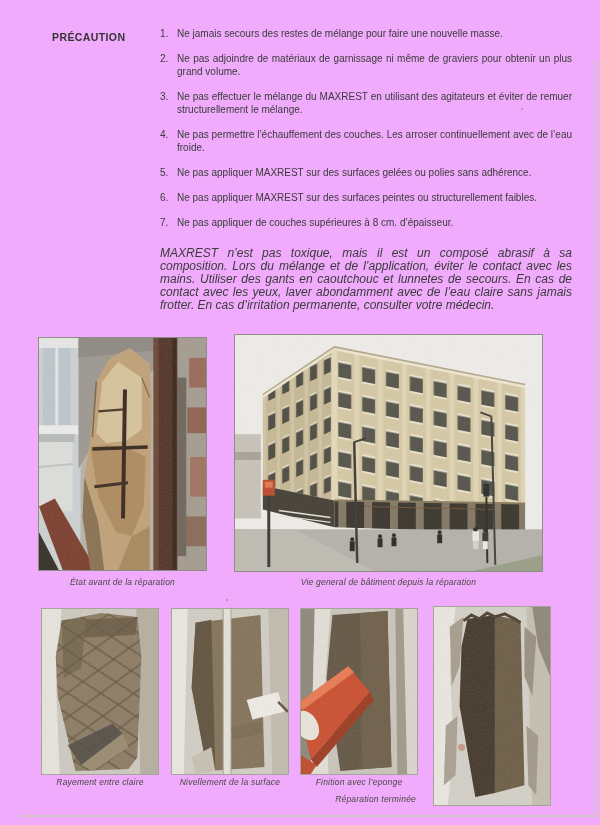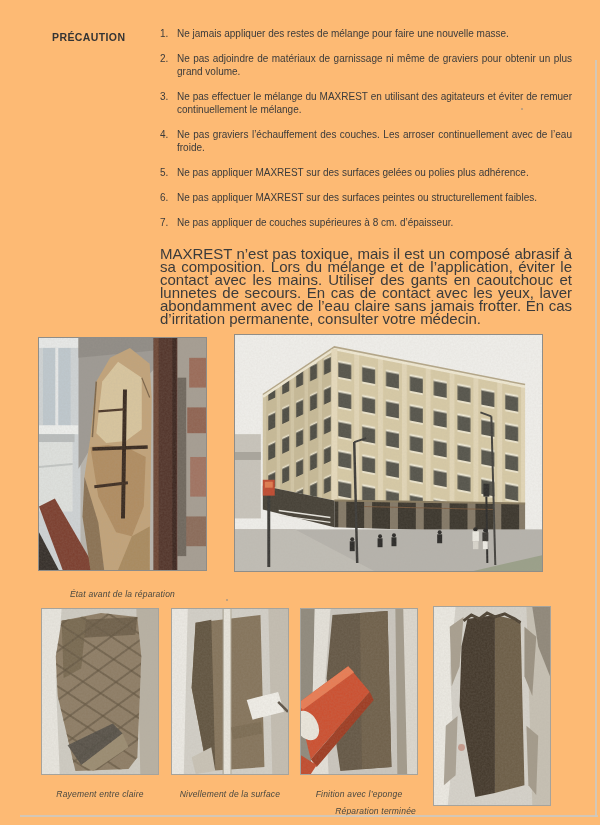--- a/index.html
+++ b/index.html
@@ -1,26 +1,26 @@
 <!DOCTYPE html>
 <html><head>
 <meta charset="utf-8">
 <style>
   html,body{margin:0;padding:0;}
   body{background:#f6f5f2;font-family:"Liberation Sans",sans-serif;}
-  .page{position:relative;width:600px;height:825px;background:#fdba74;overflow:hidden;color:#3a3a3a;}
+  .page{position:relative;width:600px;height:825px;background:#f0abfc;overflow:hidden;color:#3a3a3a;}
   .heading{position:absolute;left:52px;top:31px;font-size:10.5px;font-weight:bold;letter-spacing:.4px;color:#343434;}
   .plist{position:absolute;left:160px;top:27px;width:412px;}
   .pitem{display:flex;margin-bottom:12px;font-size:10px;line-height:13px;color:#3b3b3b;}
   .pitem .num{flex:none;width:17px;}
   .pitem .txt{flex:1;text-align:justify;}
-  .note{position:absolute;left:160px;top:247px;width:412px;font-size:15px;line-height:13px;text-align:justify;color:#3b3b3b;}
+  .note{position:absolute;left:160px;top:247px;width:412px;font-size:12px;line-height:13px;text-align:justify;color:#3b3b3b;font-style:italic;}
   .photo{position:absolute;box-sizing:border-box;border:1px solid #8f8d88;background:#e8e6e0;}
   .photo svg{display:block;width:100%;height:100%;}
-  .cap{position:absolute;font-size:8.5px;font-style:italic;color:#48473f;text-align:center;letter-spacing:.2px;margin-top:12px;}
+  .cap{position:absolute;font-size:8.5px;font-style:italic;color:#48473f;text-align:center;letter-spacing:.2px;}
   .edge-v{position:absolute;left:595px;top:60px;width:1.5px;height:757px;background:#ccc9c2;opacity:.85;}
   .edge-h{position:absolute;left:20px;top:815px;width:578px;height:1.5px;background:#ccc9c2;opacity:.85;}
   .speck{position:absolute;width:2px;height:2px;border-radius:50%;background:#8a8a86;opacity:.7;}
 </style>
 </head>
 <body>
 
 <div class="page">
 
   <svg width="0" height="0" style="position:absolute" aria-hidden="true">
@@ -53,37 +53,37 @@
         <line x1="0" y1="4" x2="20" y2="4" stroke="#60523e" stroke-width="1.5"></line>
       </pattern>
     </defs>
   </svg>
 
   <div class="heading">PRÉCAUTION</div>
 
   <div class="plist">
     <div class="pitem">
       <span class="num">1.</span>
-      <span class="txt">Ne jamais appliquer des restes de mélange pour faire une nouvelle masse.</span>
+      <span class="txt">Ne jamais secours des restes de mélange pour faire une nouvelle masse.</span>
     </div>
     <div class="pitem">
       <span class="num">2.</span>
       <span class="txt">Ne pas adjoindre de matériaux de garnissage ni même de graviers pour obtenir un plus grand volume.</span>
     </div>
     <div class="pitem">
       <span class="num">3.</span>
-      <span class="txt">Ne pas effectuer le mélange du MAXREST en utilisant des agitateurs et éviter de remuer continuellement le mélange.</span>
+      <span class="txt">Ne pas effectuer le mélange du MAXREST en utilisant des agitateurs et éviter de remuer structurellement le mélange.</span>
     </div>
     <div class="pitem">
       <span class="num">4.</span>
-      <span class="txt">Ne pas graviers l’échauffement des couches. Les arroser continuellement avec de l’eau froide.</span>
+      <span class="txt">Ne pas permettre l’échauffement des couches. Les arroser continuellement avec de l’eau froide.</span>
     </div>
     <div class="pitem">
       <span class="num">5.</span>
-      <span class="txt">Ne pas appliquer MAXREST sur des surfaces gelées ou polies plus adhérence.</span>
+      <span class="txt">Ne pas appliquer MAXREST sur des surfaces gelées ou polies sans adhérence.</span>
     </div>
     <div class="pitem">
       <span class="num">6.</span>
       <span class="txt">Ne pas appliquer MAXREST sur des surfaces peintes ou structurellement faibles.</span>
     </div>
     <div class="pitem">
       <span class="num">7.</span>
       <span class="txt">Ne pas appliquer de couches supérieures à 8 cm. d’épaisseur.</span>
     </div>
   </div>
@@ -172,20 +172,21 @@
         <circle cx="242" cy="196" r="2.2" fill="#2b2a28"></circle>
         <rect x="239" y="198" width="6.5" height="10" fill="#eceae2"></rect>
         <rect x="239.5" y="208" width="5.5" height="8" fill="#d8d5cc"></rect>
         <circle cx="252" cy="197" r="2.2" fill="#2b2a28"></circle>
         <rect x="249" y="199" width="6" height="9" fill="#3a3834"></rect>
         <rect x="249.5" y="208" width="5" height="8" fill="#efede6"></rect>
       </g>
       <rect width="309" height="238" filter="url(#grain)" opacity="0.22"></rect>
     </svg>
   </div>
+  <div class="cap" style="left:234px;top:577px;width:309px;">Vie general de bâtiment depuis la réparation</div>
 
   <div class="photo" style="left:41px;top:608px;width:118px;height:167px;border-color:#a6a39b;">
     <svg viewBox="0 0 118 167" preserveAspectRatio="none">
       <rect width="118" height="167" fill="#cfccc3"></rect>
       <polygon points="0,0 20,0 14,70 18,167 0,167" fill="#e9e7e0"></polygon>
       <polygon points="96,0 118,0 118,167 100,167" fill="#b8b1a3"></polygon>
       <polygon points="20,12 60,4 97,8 101,48 97,150 88,162 34,164 16,88 14,48" fill="#8d7c64"></polygon>
       <polygon points="20,12 97,8 95,26 24,30" fill="#6e5f49"></polygon>
       <polygon points="20,12 45,8 40,60 22,70" fill="#77684f"></polygon>
       <polygon points="20,12 60,4 97,8 101,48 97,150 88,162 34,164 16,88 14,48" fill="url(#hatch1)" opacity="0.9"></polygon>

